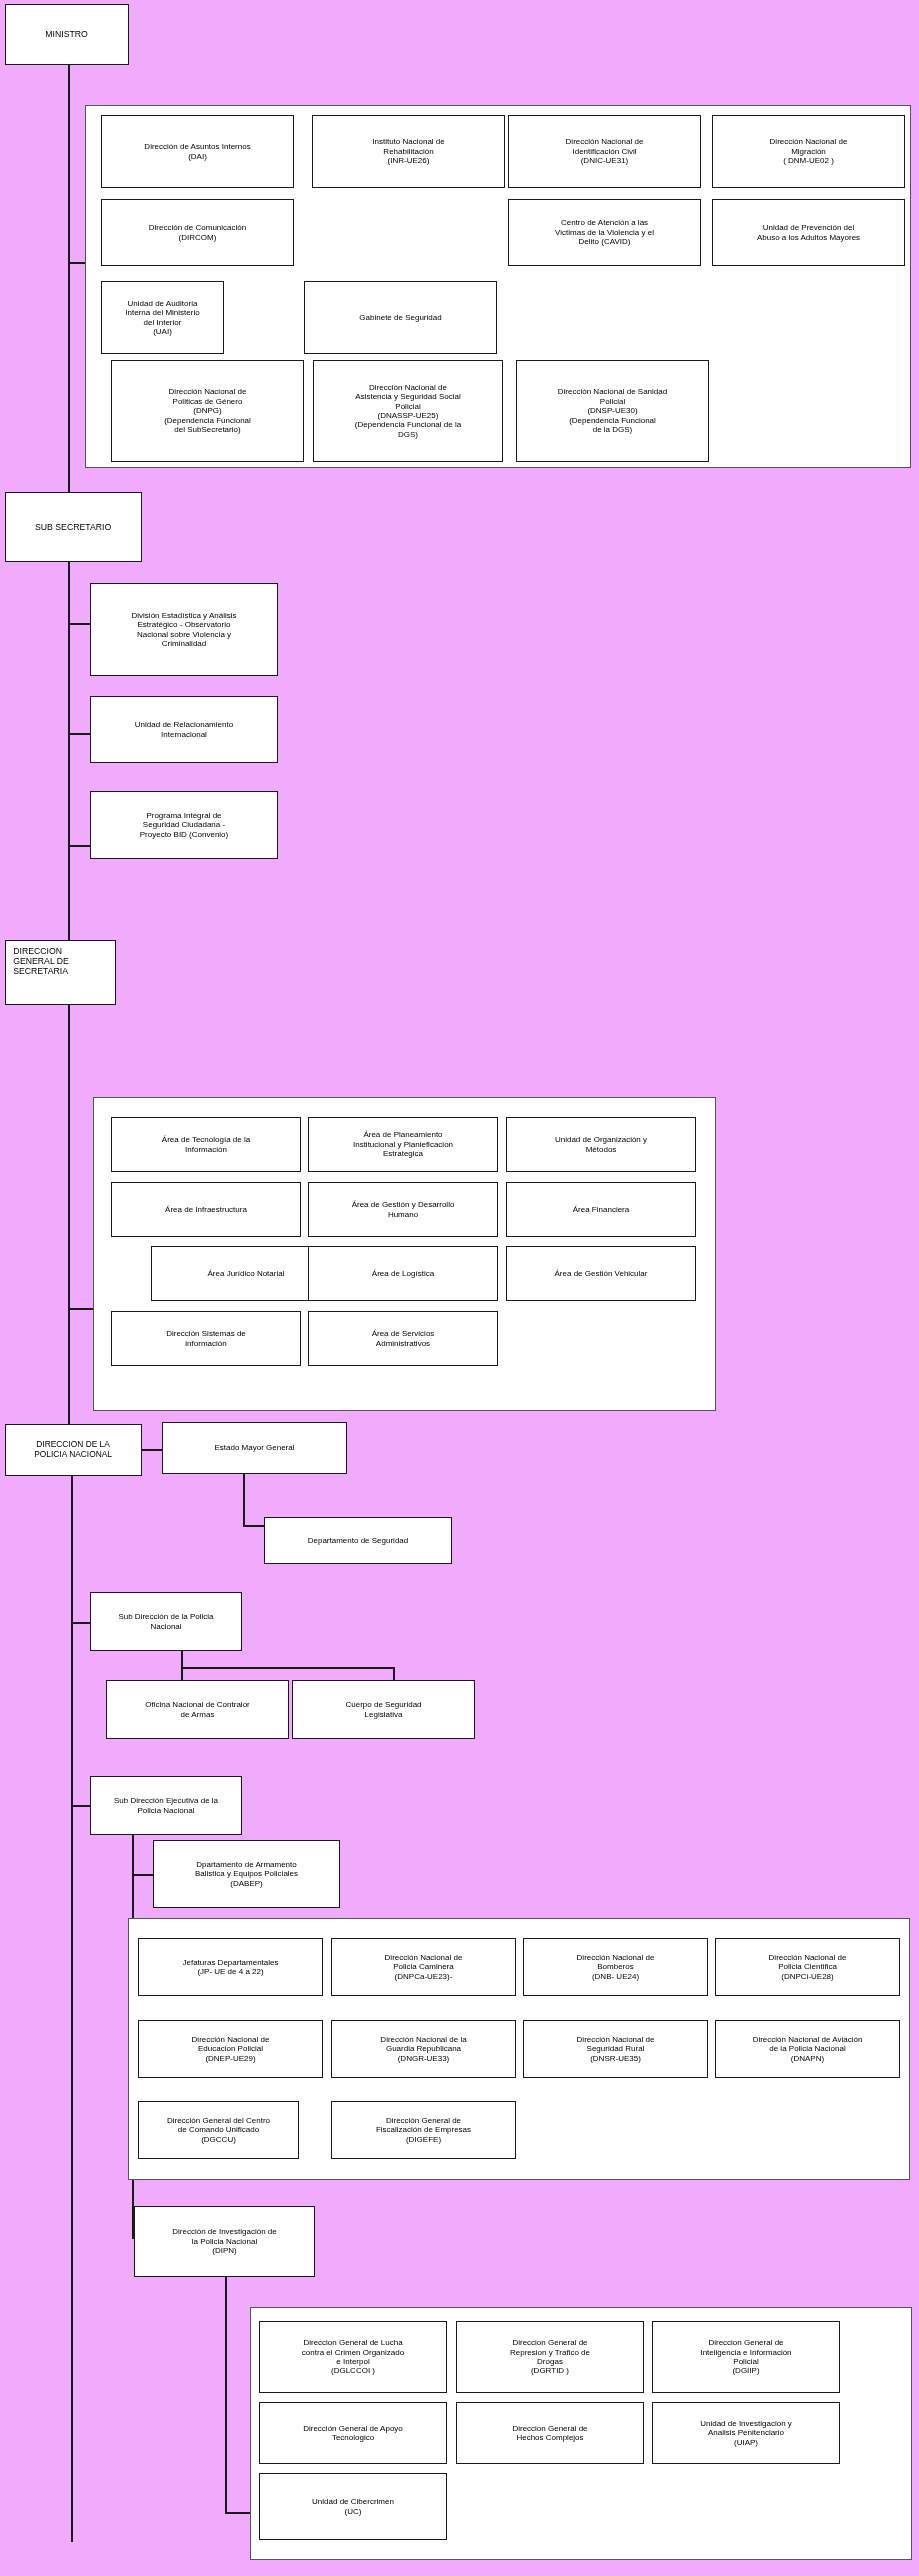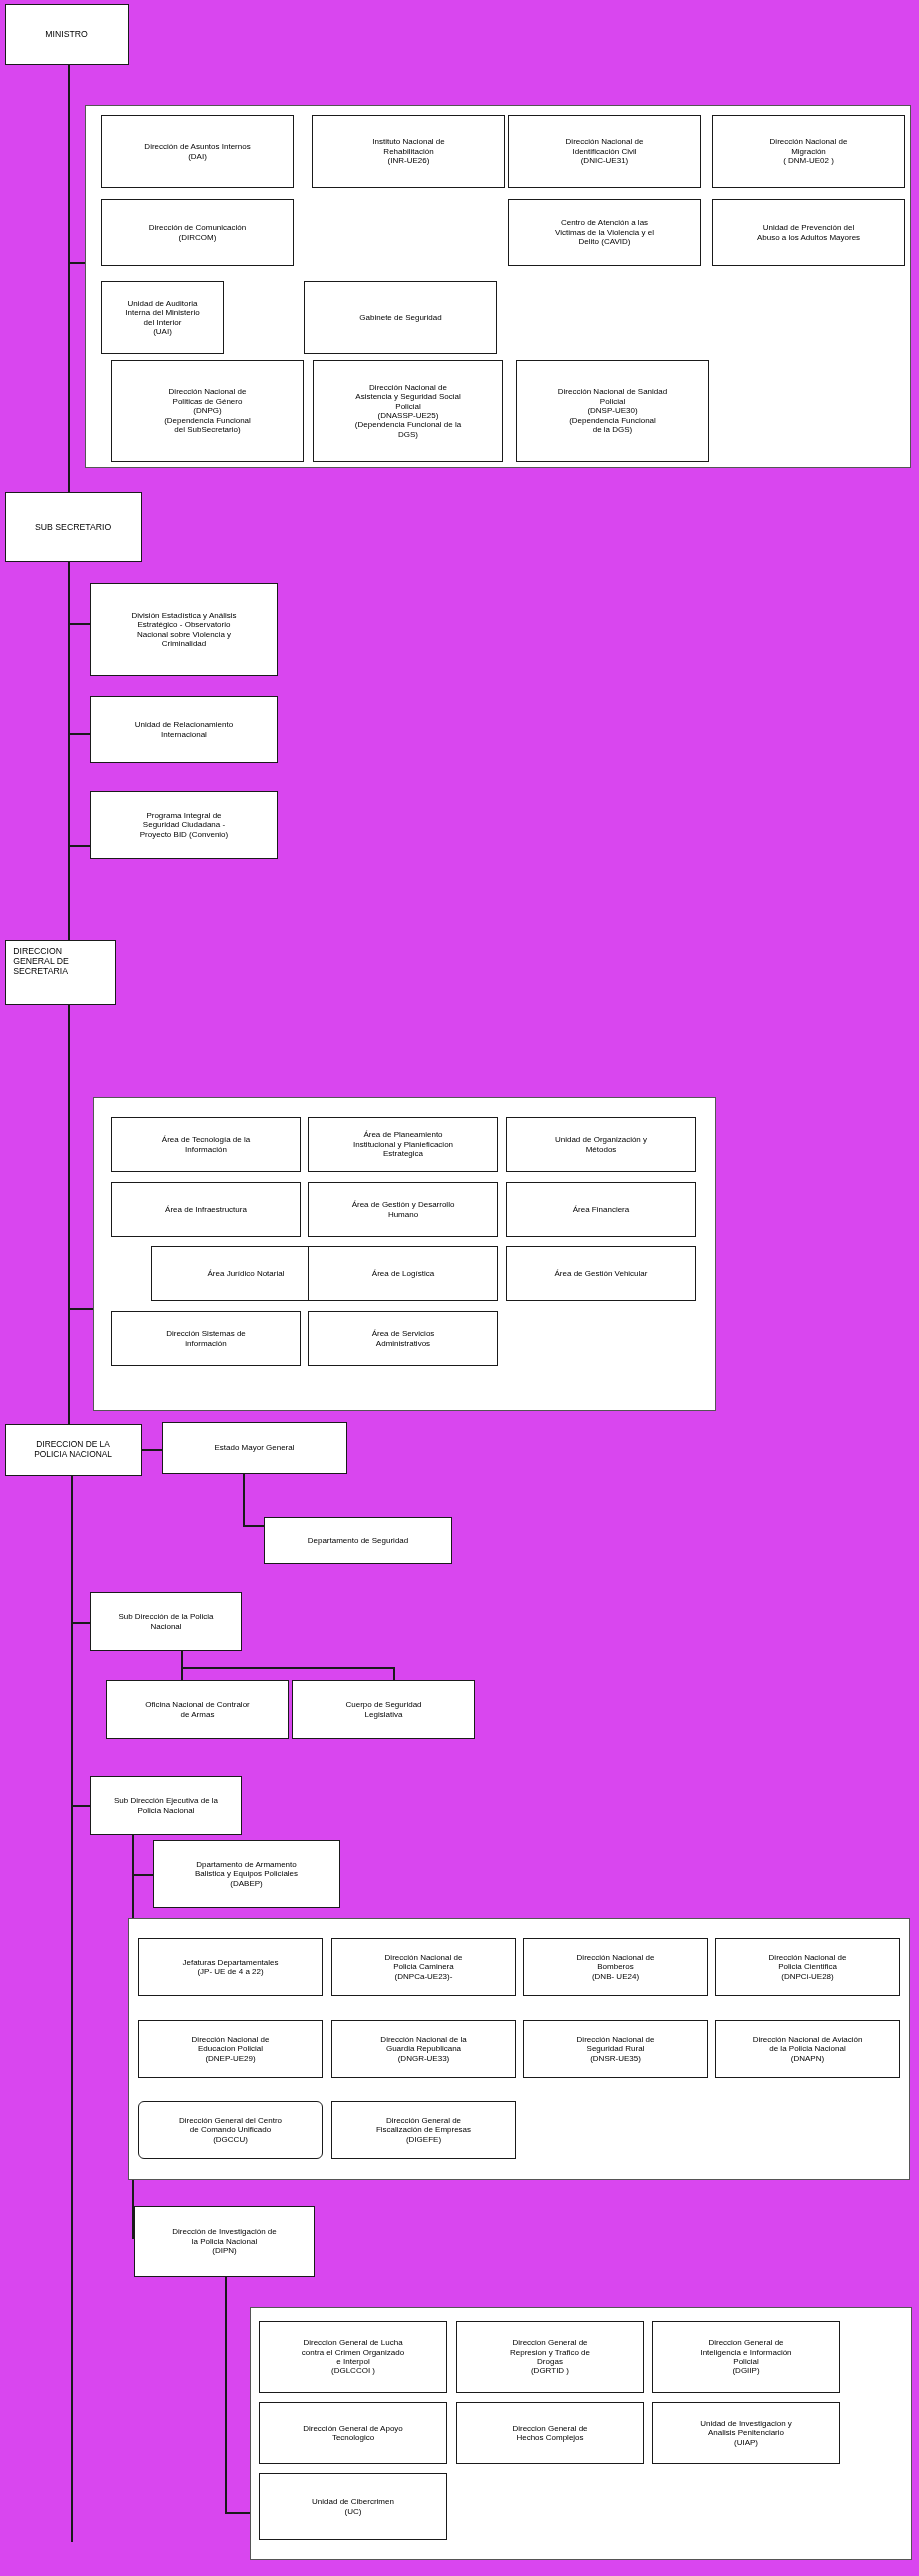--- a/index.html
+++ b/index.html
@@ -9,21 +9,21 @@
     background: #ffffff;
   }
   body {
     font-family: "Liberation Sans", sans-serif;
     color: #000000;
   }
   #chart {
     position: relative;
     width: 920px;
     height: 2576px;
-    background: #d946ef;
+    background: #f0abfc;
     overflow: hidden;
   }
   
   .node {
     position: absolute;
     box-sizing: border-box;
     border: 1.5px solid #1a1a1a;
     background: #ffffff;
     display: flex;
     align-items: center;
@@ -228,21 +228,21 @@
   <div class="node fs-box" style="left:331px; top:2020px; width:185px; height:58px;">Dirección Nacional de la
 Guardia Republicana
 (DNGR-UE33)</div>
   <div class="node fs-box" style="left:523px; top:2020px; width:185px; height:58px;">Dirección Nacional de
 Seguridad Rural
 (DNSR-UE35)</div>
   <div class="node fs-box" style="left:715px; top:2020px; width:185px; height:58px;">Dirección Nacional de Aviación
 de la Policia Nacional
 (DNAPN)</div>
 
-  <div class="node fs-box" style="left:138px; top:2101px; width:185px; height:58px;border-radius:6px;">Dirección General del Centro
+  <div class="node fs-box" style="left:138px; top:2101px; width:161px; height:58px;">Dirección General del Centro
 de Comando Unificado
 (DGCCU)</div>
   <div class="node fs-box" style="left:331px; top:2101px; width:185px; height:58px;">Dirección General de
 Fiscalización de Empresas
 (DIGEFE)</div>
 
   <div class="hline" style="left:132px; top:2237px; width:21px;"></div>
 
   <div class="node fs-box" style="left:134px; top:2206px; width:181px; height:71px;">Dirección de Investigación de
 la Policia Nacional

